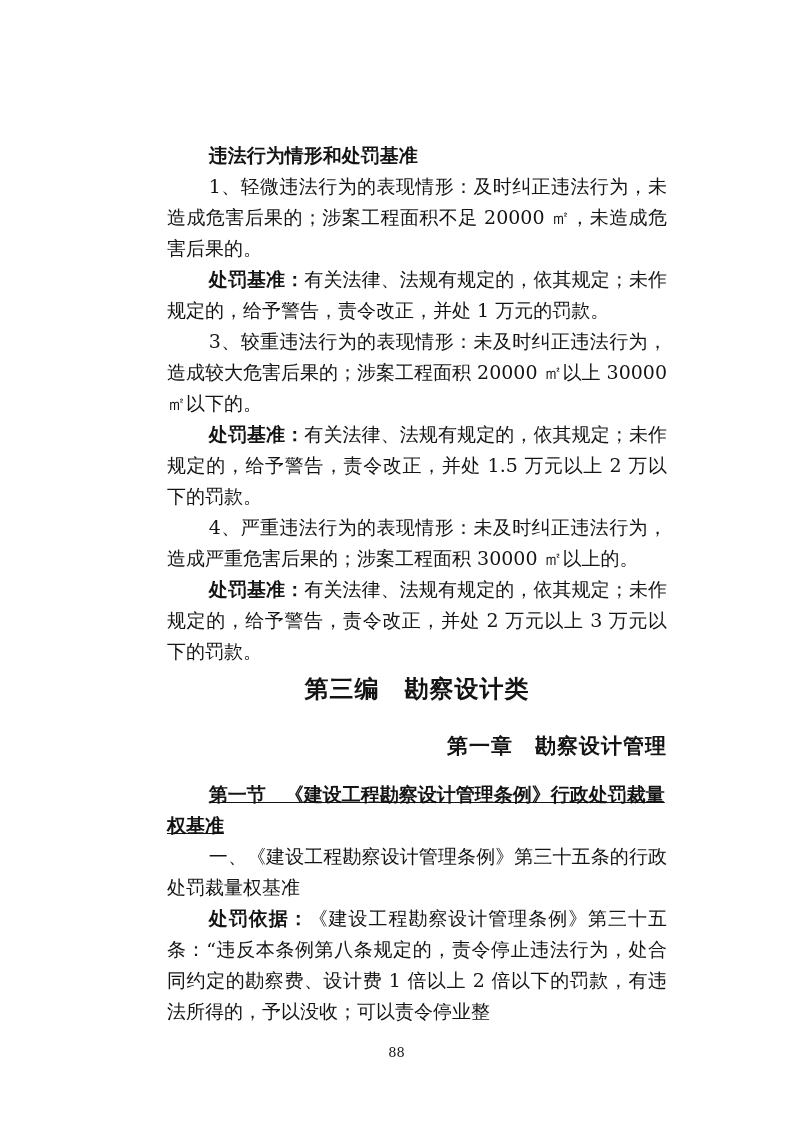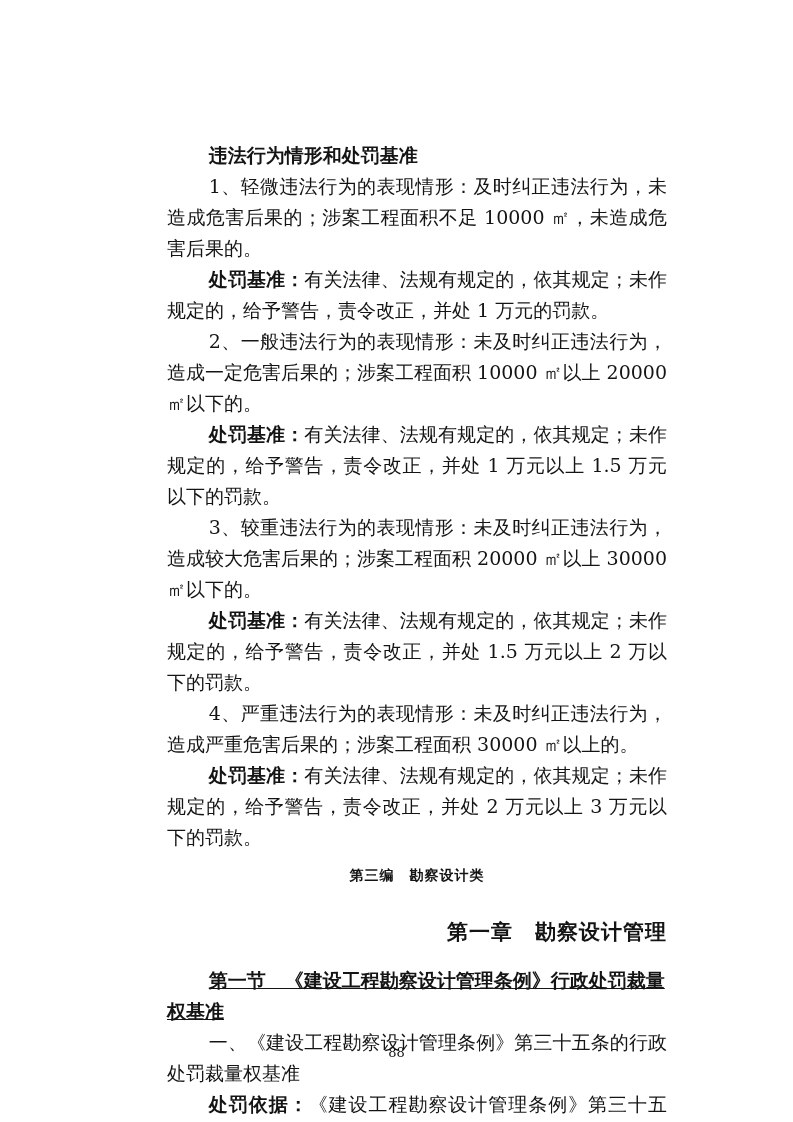--- a/index.html
+++ b/index.html
@@ -35,21 +35,21 @@
     text-indent: 2.2em;
     line-height: 31px;
   }
   .body-para .label {
     font-weight: bold;
   }
   .part-heading {
     text-align: center;
     font-family: "DejaVu Sans", "Liberation Sans", sans-serif;
     font-weight: bold;
-    font-size: 14px;
+    font-size: 24px;
     line-height: 36px;
     margin-top: 4px;
     letter-spacing: 1px;
   }
   .chapter-heading {
     text-align: right;
     font-family: "DejaVu Sans", "Liberation Sans", sans-serif;
     font-weight: bold;
     font-size: 21px;
     line-height: 36px;
@@ -81,28 +81,24 @@
   }
 </style>
 </head>
 <body>
 
 <div class="page">
 
   <p class="intro-heading">违法行为情形和处罚基准</p>
 
   <div>
-    <p class="body-para">1、轻微违法行为的表现情形：及时纠正违法行为，未造成危害后果的；涉案工程面积不足 10000 ㎡，未造成危害后果的。</p>
+    <p class="body-para">1、轻微违法行为的表现情形：及时纠正违法行为，未造成危害后果的；涉案工程面积不足 20000 ㎡，未造成危害后果的。</p>
     <p class="body-para"><span class="label">处罚基准：</span><span>有关法律、法规有规定的，依其规定；未作规定的，给予警告，责令改正，并处 1 万元的罚款。</span></p>
   </div>
 
-  <div>
-    <p class="body-para">2、一般违法行为的表现情形：未及时纠正违法行为，造成一定危害后果的；涉案工程面积 10000 ㎡以上 20000 ㎡以下的。</p>
-    <p class="body-para"><span class="label">处罚基准：</span><span>有关法律、法规有规定的，依其规定；未作规定的，给予警告，责令改正，并处 1 万元以上 1.5 万元以下的罚款。</span></p>
-  </div>
 
   <div>
     <p class="body-para">3、较重违法行为的表现情形：未及时纠正违法行为，造成较大危害后果的；涉案工程面积 20000 ㎡以上 30000 ㎡以下的。</p>
     <p class="body-para"><span class="label">处罚基准：</span><span>有关法律、法规有规定的，依其规定；未作规定的，给予警告，责令改正，并处 1.5 万元以上 2 万以下的罚款。</span></p>
   </div>
 
   <div>
     <p class="body-para">4、严重违法行为的表现情形：未及时纠正违法行为，造成严重危害后果的；涉案工程面积 30000 ㎡以上的。</p>
     <p class="body-para"><span class="label">处罚基准：</span><span>有关法律、法规有规定的，依其规定；未作规定的，给予警告，责令改正，并处 2 万元以上 3 万元以下的罚款。</span></p>
   </div>

